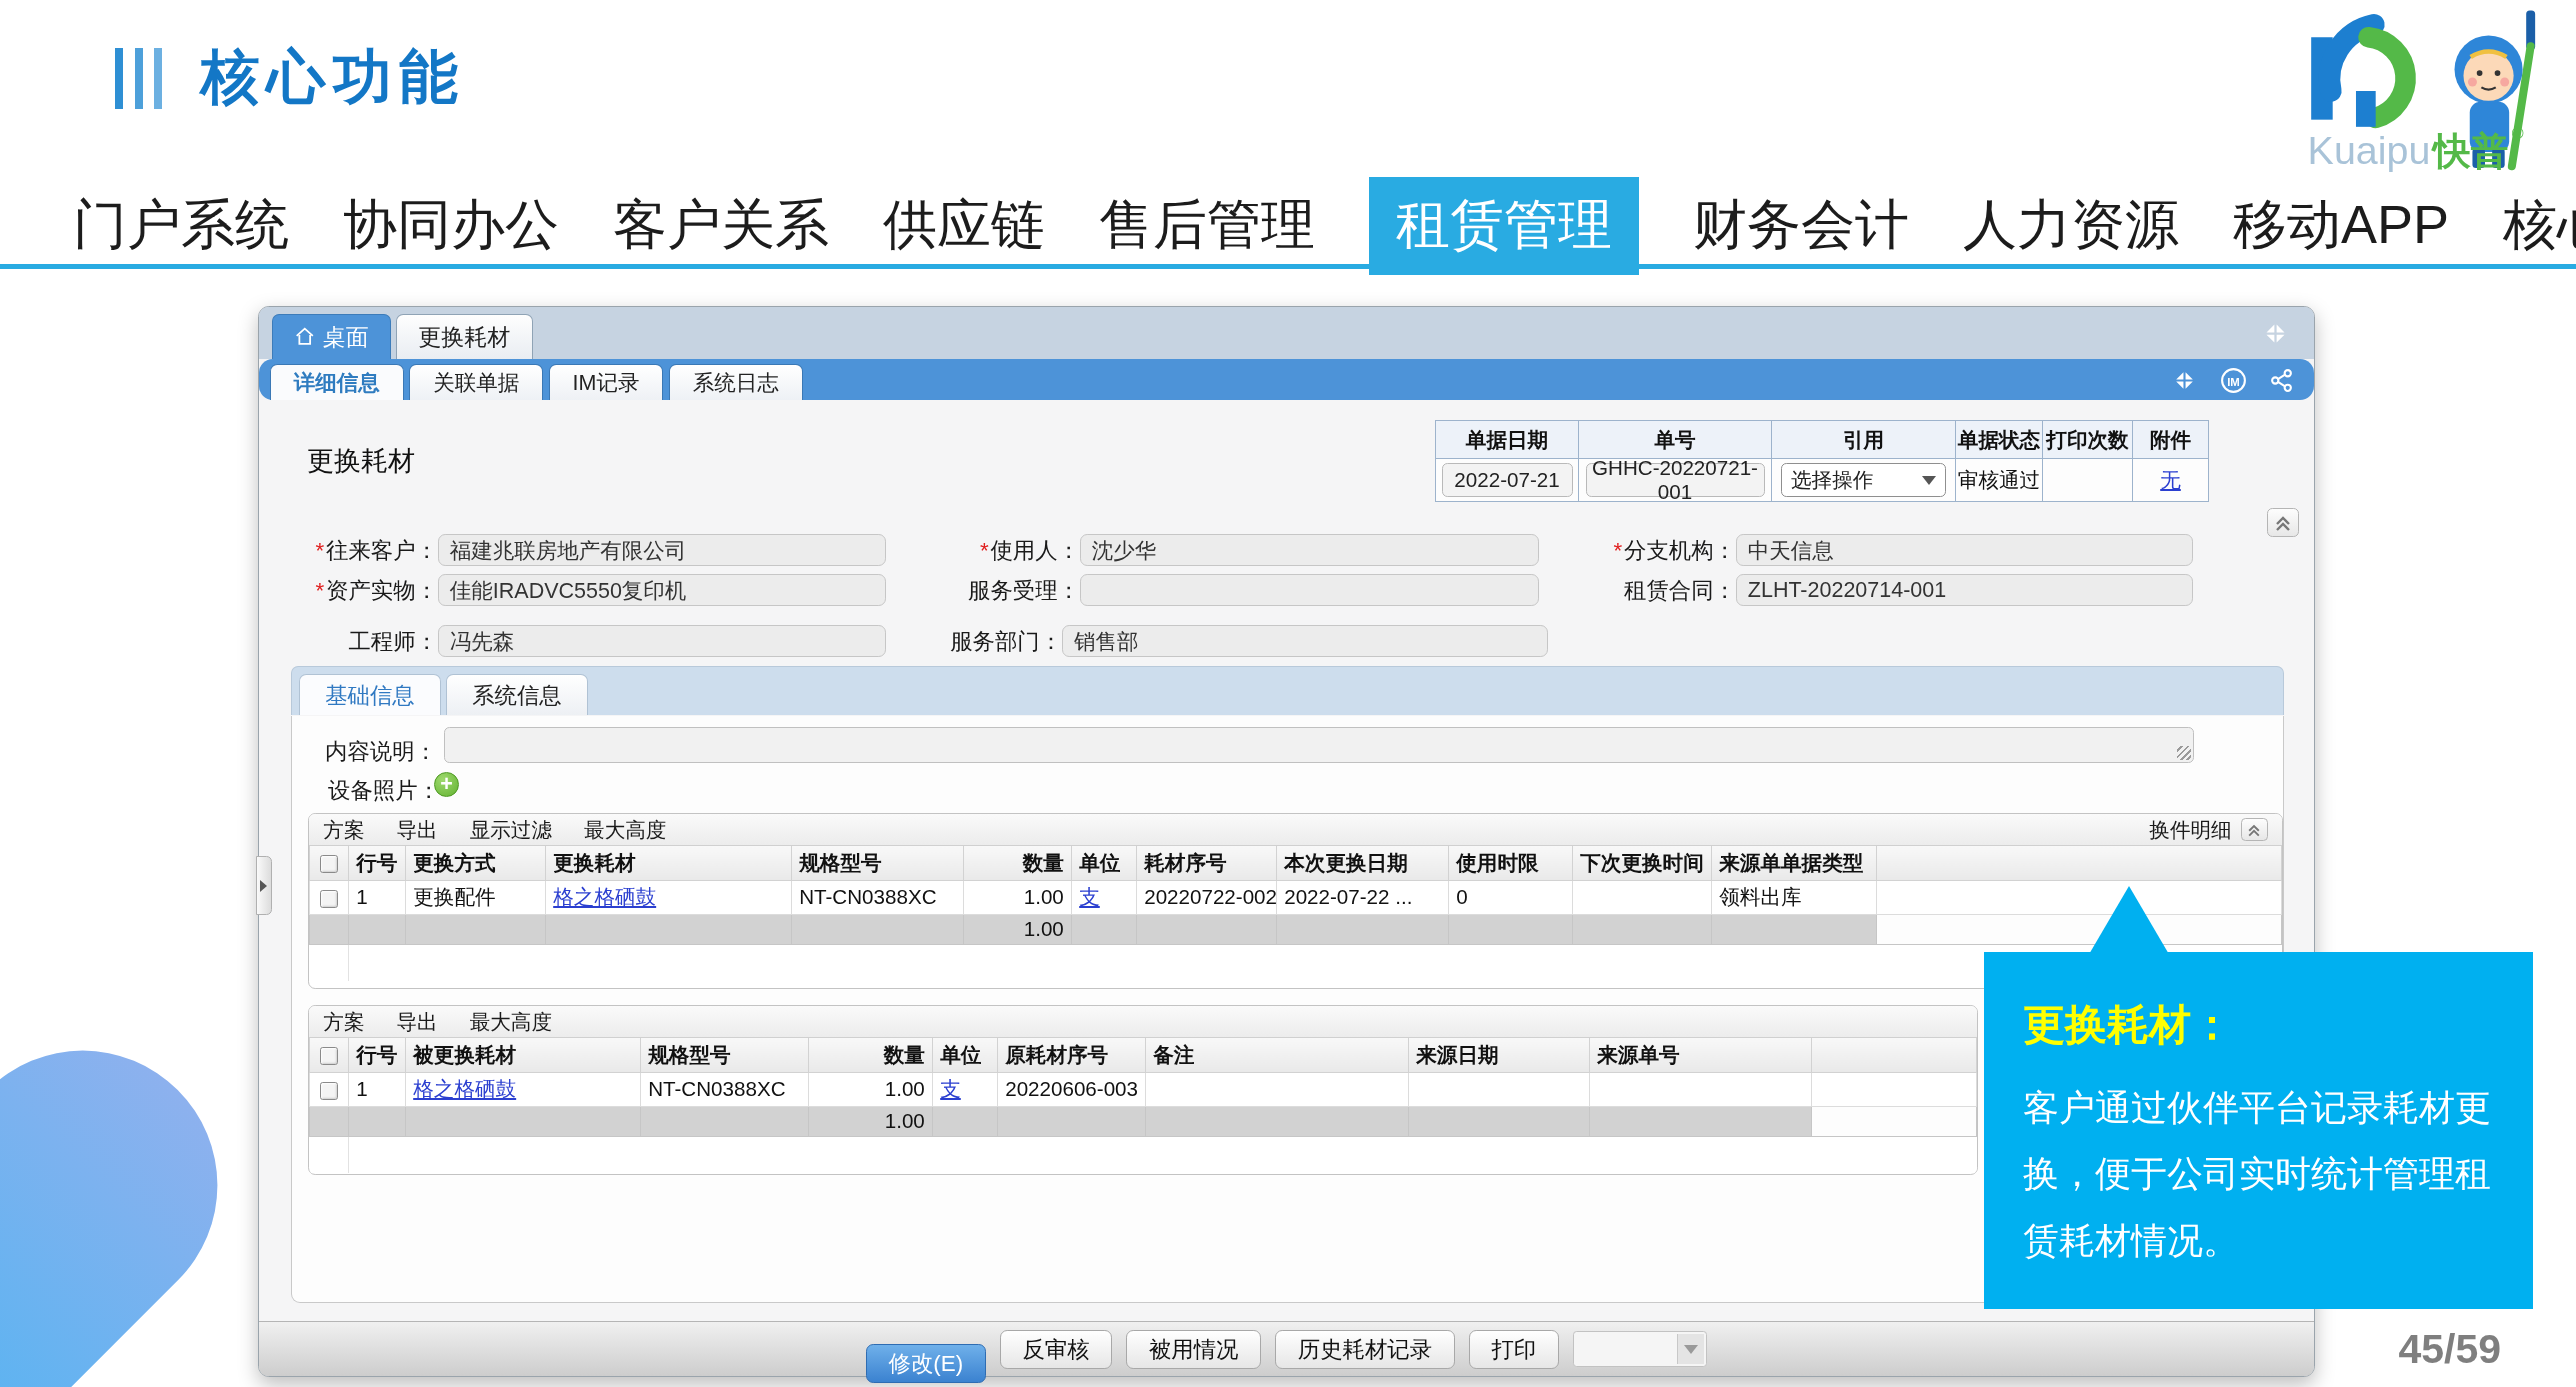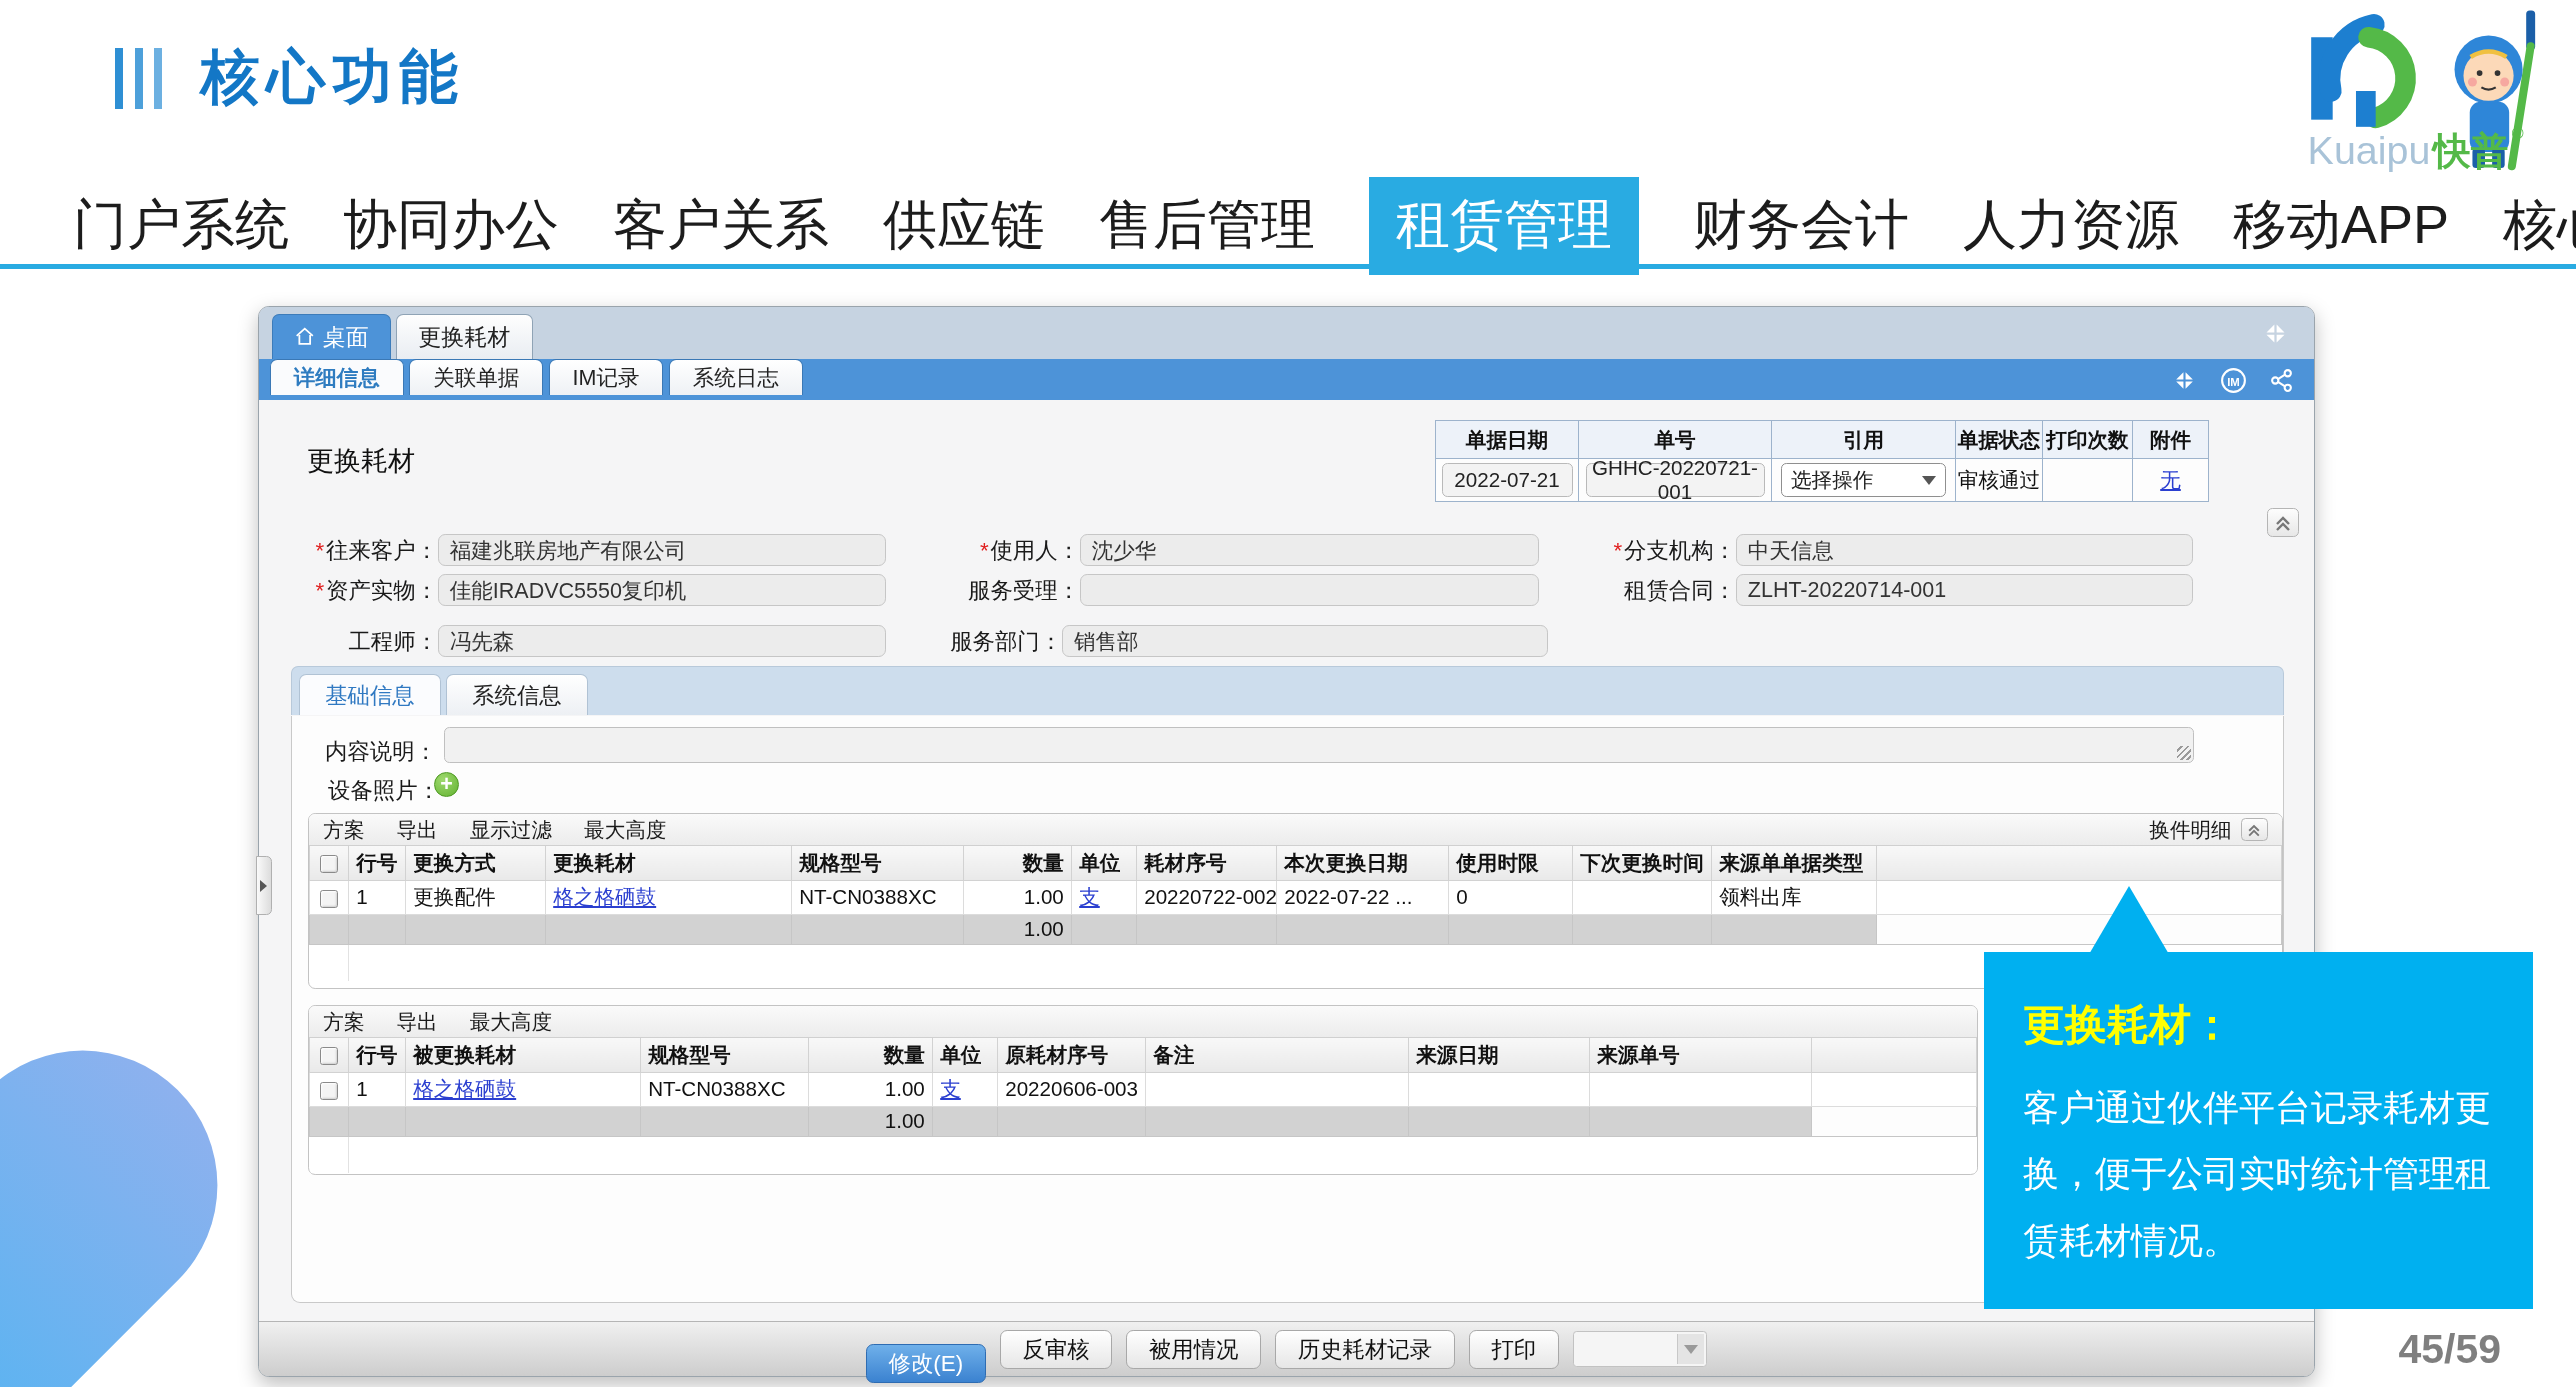--- a/index.html
+++ b/index.html
@@ -33,21 +33,21 @@
 
   .win-tabstrip { position:absolute; top:0; left:0; right:0; height:52px; background:#c6d3e1;
     border-radius:9px 9px 0 0; display:flex; align-items:flex-end; padding-left:12.5px; }
   .wtab { height:45px; display:flex; align-items:center; gap:7.2px; padding:0 21.5px; font-size:23px;
     border:0.9px solid #8fa3b5; border-bottom:none; border-radius:7.2px 7.2px 0 0; margin-right:4.5px; }
   .wtab.active { background:#4d93d8; color:#fff; border-color:#3c7cba; }
   .wtab.inactive { background:linear-gradient(#fefefe,#e9edf2); color:#222; }
   .strip-compress { position:absolute; right:25px; top:12.5px; }
 
   .win-subbar { position:absolute; top:52px; left:0; right:0; height:41px; background:#4d93d8;
-    display:flex; align-items:flex-start; padding-left:10.8px; }
+    display:flex; align-items:flex-end; padding-left:10.8px;border-radius:14px; }
   .stab { height:36px; display:flex; align-items:center; padding:0 23px; font-size:21.5px;
     border:0.9px solid #3a78b5; border-bottom:none; border-radius:7.2px 7.2px 0 0; margin-right:5.4px; }
   .stab.active { background:#fafbfd; color:#2f7cc0; font-weight:bold; }
   .stab.inactive { background:linear-gradient(#ffffff,#eef1f5); color:#222; }
   .subbar-icons { position:absolute; right:20px; top:7.2px; display:flex; align-items:center; gap:21.5px; }
 
   .win-body { position:absolute; top:93px; left:0; right:0; bottom:55px; background:#f5f5f6; }
 
   .doc-title { position:absolute; left:48px; top:43px; font-size:27px; color:#111; }
 

